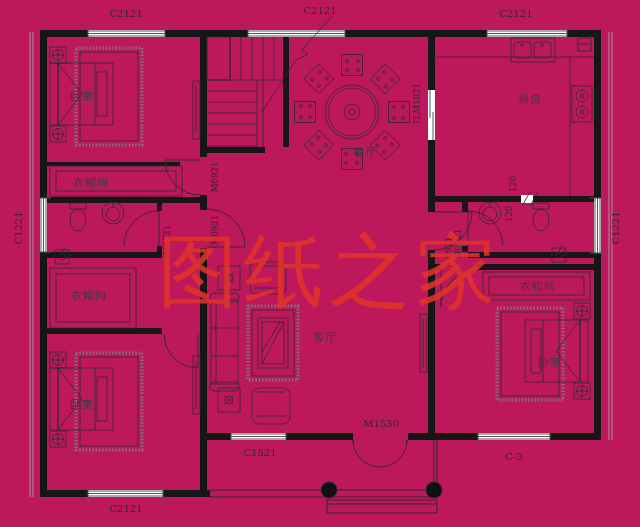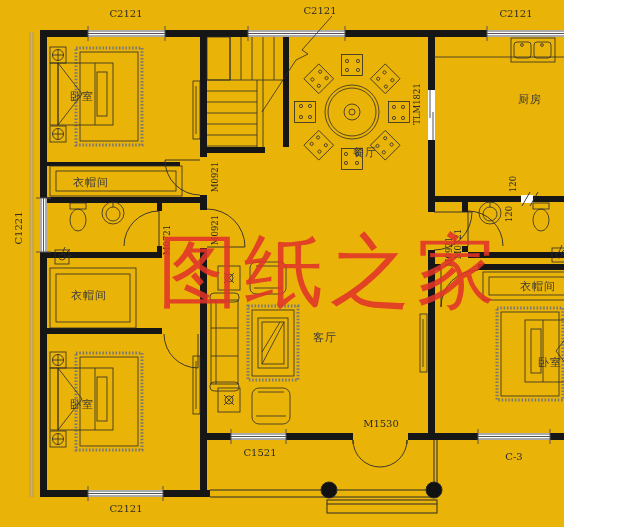--- a/index.html
+++ b/index.html
@@ -1,16 +1,16 @@
 <!DOCTYPE html>
 <html><head>
 <meta charset="utf-8">
 <style>
   html,body{margin:0;padding:0;background:#ffffff;}
-  .canvas{position:relative;width:564px;height:527px;background:#eab308;overflow:hidden;
+  .canvas{position:relative;width:640px;height:527px;background:#be185d;overflow:hidden;
           font-family:"Liberation Sans",sans-serif;}
   svg text{font-family:"DejaVu Serif","Liberation Serif",serif;}
   .code{font-size:10px;fill:#2b2b2b;}
   .codesm{font-size:8.5px;fill:#2b2b2b;}
   .room{font-size:11px;fill:#3a3a3a;letter-spacing:1px;}
   .wm{font-size:80px;fill:#e23428;opacity:0.88;letter-spacing:6px;
       font-family:"DejaVu Serif","Liberation Serif",serif;}
 </style>
 </head>
 <body>

